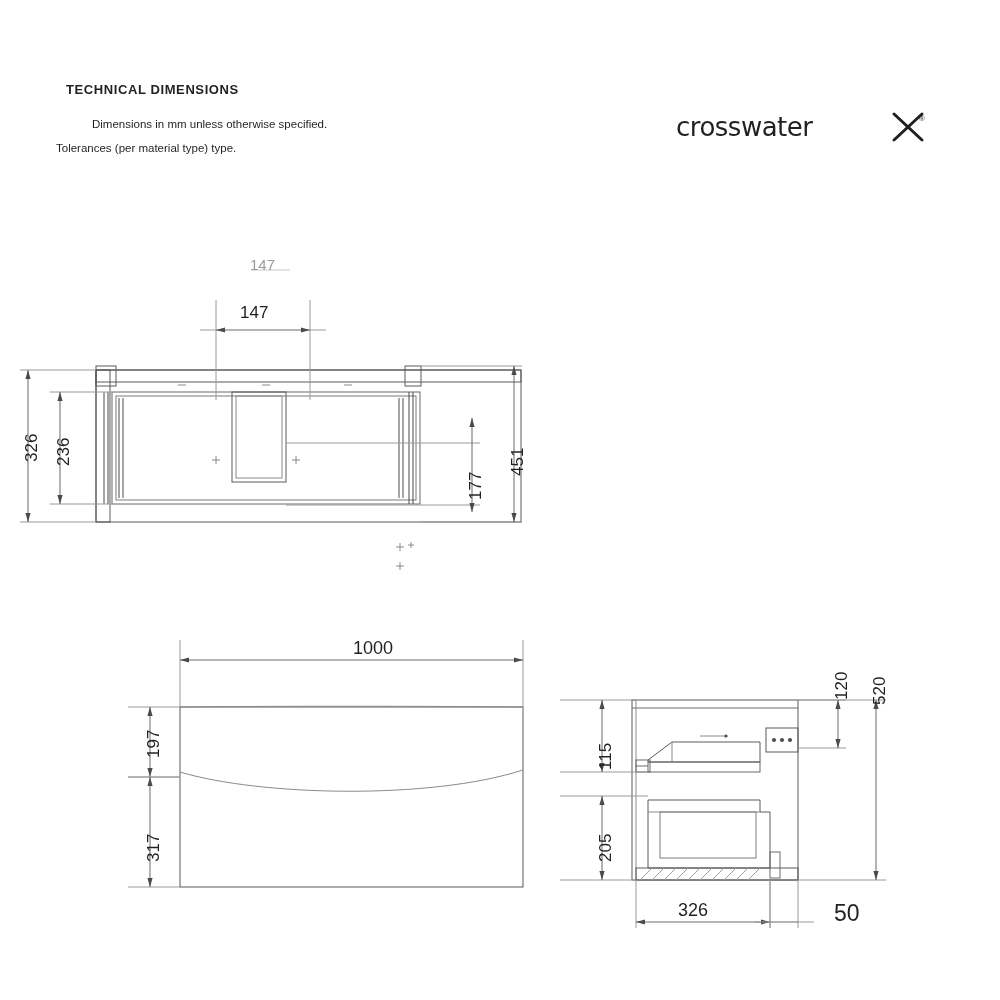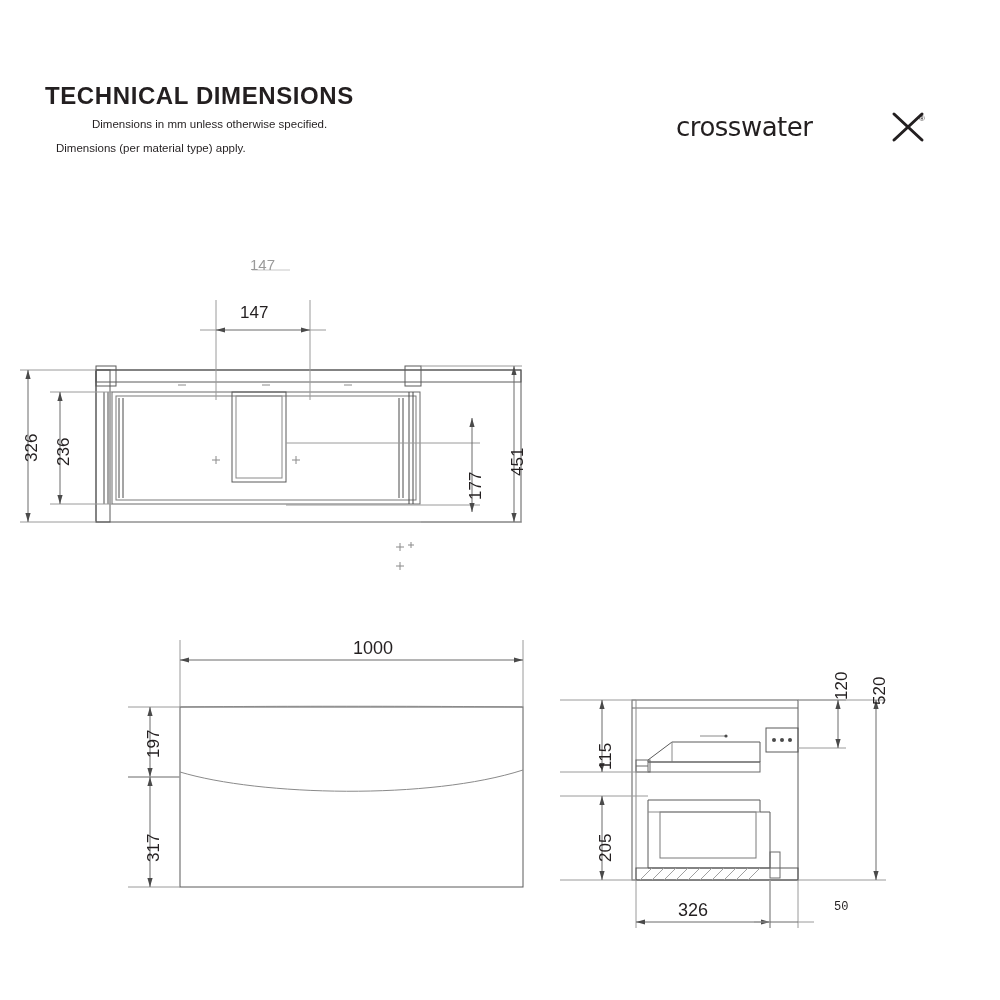--- a/index.html
+++ b/index.html
@@ -12,23 +12,23 @@
     height: 1000px;
     position: relative;
     font-family: "Liberation Sans", sans-serif;
     color: #2b2b2b;
     overflow: hidden;
   }
 
   
   .title {
     position: absolute;
-    left: 45px;
+    left: 66px;
     top: 82px;
-    font-size: 24px;
+    font-size: 13px;
     font-weight: bold;
     letter-spacing: 0.6px;
     color: #231f20;
   }
   .subline1 {
     position: absolute;
     left: 56px;
     top: 118px;
     font-size: 11.5px;
     color: #231f20;
@@ -100,21 +100,21 @@
   }
   .faint {
     color: #9a9a9a;
   }
 </style>
 </head>
 <body>
 
 <div class="title">TECHNICAL DIMENSIONS</div>
 <div class="subline1">Dimensions in mm unless otherwise specified.</div>
-<div class="subline2">Dimensions (per material type) apply.</div>
+<div class="subline2">Tolerances (per material type) type.</div>
 
 <div class="logo">
   <div class="logo-text">crosswater</div>
   <svg class="logo-x" viewBox="0 0 34 34">
     <path d="M3 4 L31 30" stroke="#231f20" stroke-width="3" fill="none" stroke-linecap="round"></path>
     <path d="M31 4 L3 30" stroke="#231f20" stroke-width="3" fill="none" stroke-linecap="round"></path>
   </svg>
   <div class="logo-reg">®</div>
 </div>
 
@@ -327,13 +327,13 @@
 
 <div class="dimlabel big" style="left:331px; top:638px; font-size:18px;margin-left:22px;">1000</div>
 <div class="dimlabel big vert" style="left:144px; top:758px;">197</div>
 <div class="dimlabel big vert" style="left:144px; top:862px;">317</div>
 
 <div class="dimlabel big vert" style="left:870px; top:705px;">520</div>
 <div class="dimlabel big vert" style="left:832px; top:700px;">120</div>
 <div class="dimlabel big vert" style="left:596px; top:770px;">115</div>
 <div class="dimlabel big vert" style="left:596px; top:862px;">205</div>
 <div class="dimlabel big" style="left:678px; top:900px; font-size:18px;">326</div>
-<div class="dimlabel big" style="left:834px; top:900px; font-size:12px;font-family:Liberation Mono, monospace;">50</div>
+<div class="dimlabel big" style="left:834px; top:900px; font-size:23px;">50</div>
 
 </body></html>

